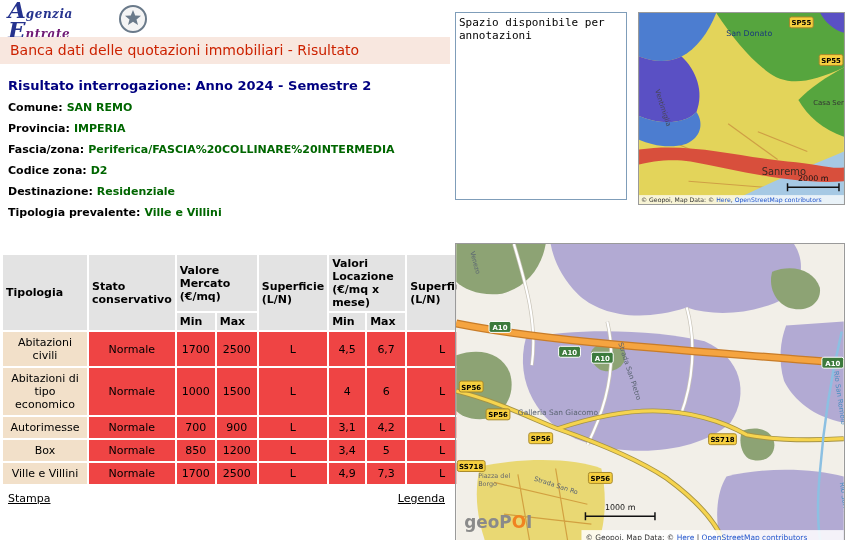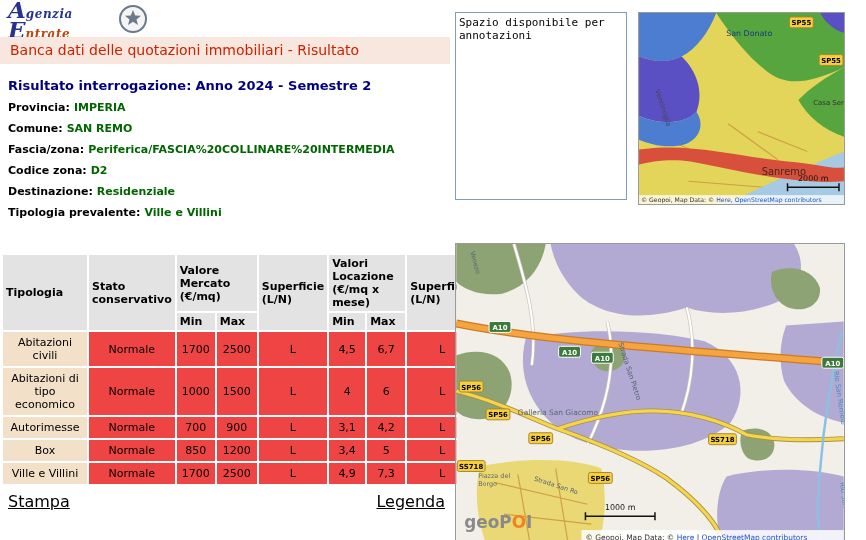--- a/index.html
+++ b/index.html
@@ -5,21 +5,21 @@
   * { margin:0; padding:0; box-sizing:border-box; }
   html,body { background:#fff; }
   body { font-family:"DejaVu Sans","Liberation Sans",sans-serif; }
   .page { position:relative; width:866px; height:540px; background:#fff; overflow:hidden; }
 
   
   .logo { position:absolute; left:8px; top:2px; font-family:"DejaVu Serif","Liberation Serif",serif; font-style:italic; font-weight:bold; line-height:16px; }
   .logo .big { font-size:23px; }
   .logo .rest { font-size:12px; letter-spacing:0.5px; }
   .blue { color:#25338e; }
-  .brown { color:#c2410c; }
+  .brown { color:#701a75; }
   .emblem { position:absolute; left:118px; top:4px; width:30px; height:30px; }
 
   
   .header-bar { position:absolute; left:0; top:37px; width:450px; height:27px; background:#f8e7df;
     color:#cc2200; font-size:14px; line-height:27px; padding-left:10px; white-space:nowrap; }
 
   
   .content { position:absolute; left:8px; top:78px; width:442px; }
   .result-title { color:#000080; font-weight:bold; font-size:13px; margin-bottom:8px; }
   .result-title .sub { margin-left:4px; }
@@ -28,21 +28,21 @@
 
   
   .quot-table { position:absolute; left:1px; top:253px; border-spacing:2px; border-collapse:separate; }
   .quot-table th { background:#e3e3e3; font-weight:bold; font-size:11px; text-align:left; vertical-align:middle; padding:2px 3px; }
   .quot-table td { font-size:11px; text-align:center; vertical-align:middle; padding:4px 3px; }
   .quot-table td.tip { background:#f2e0c9; }
   .quot-table td.val { background:#ef4444; }
   .c1{width:84px}.c2{width:78px}.c3{width:38px}.c4{width:40px}.c5{width:60px}.c6{width:36px}.c7{width:38px}.c8{width:70px}
 
   
-  .links { position:absolute; left:8px; top:492px; width:437px; display:flex; justify-content:space-between; font-size:16px; }
+  .links { position:absolute; left:8px; top:492px; width:437px; display:flex; justify-content:space-between; font-size:11px; }
   .links a { color:#000; text-decoration:underline; cursor:pointer; }
 
   
   .annotations { position:absolute; left:455px; top:12px; width:172px; height:188px;
     font-family:"DejaVu Sans Mono","Liberation Mono",monospace; font-size:11px; line-height:13px;
     padding:3px; border:1px solid #7f9db9; resize:none; overflow-y:scroll; }
 
   
   .map-small { position:absolute; left:638px; top:12px; width:207px; height:193px; border:1px solid #9a9a9a; }
   .map-large { position:absolute; left:455px; top:243px; width:390px; height:302px; border:1px solid #9a9a9a; }
@@ -63,22 +63,22 @@
   </svg>
 
   <div class="header-bar">
     <span>Banca dati delle quotazioni immobiliari - Risultato</span>
   </div>
 
   <div class="content">
     <div class="result-title">
       <span>Risultato interrogazione:</span><span class="sub">Anno 2024 - Semestre 2</span>
     </div>
+    <div class="field"><span>Comune:</span><span class="value">SAN REMO</span></div>
     <div class="field"><span>Provincia:</span><span class="value">IMPERIA</span></div>
-    <div class="field"><span>Comune:</span><span class="value">SAN REMO</span></div>
     <div class="field"><span>Fascia/zona:</span><span class="value">Periferica/FASCIA%20COLLINARE%20INTERMEDIA</span></div>
     <div class="field"><span>Codice zona:</span><span class="value">D2</span></div>
     <div class="field"><span>Destinazione:</span><span class="value">Residenziale</span></div>
     <div class="field"><span>Tipologia prevalente:</span><span class="value">Ville e Villini</span></div>
   </div>
 
   <table class="quot-table">
     <colgroup>
         <col class="c1">
         <col class="c2">

